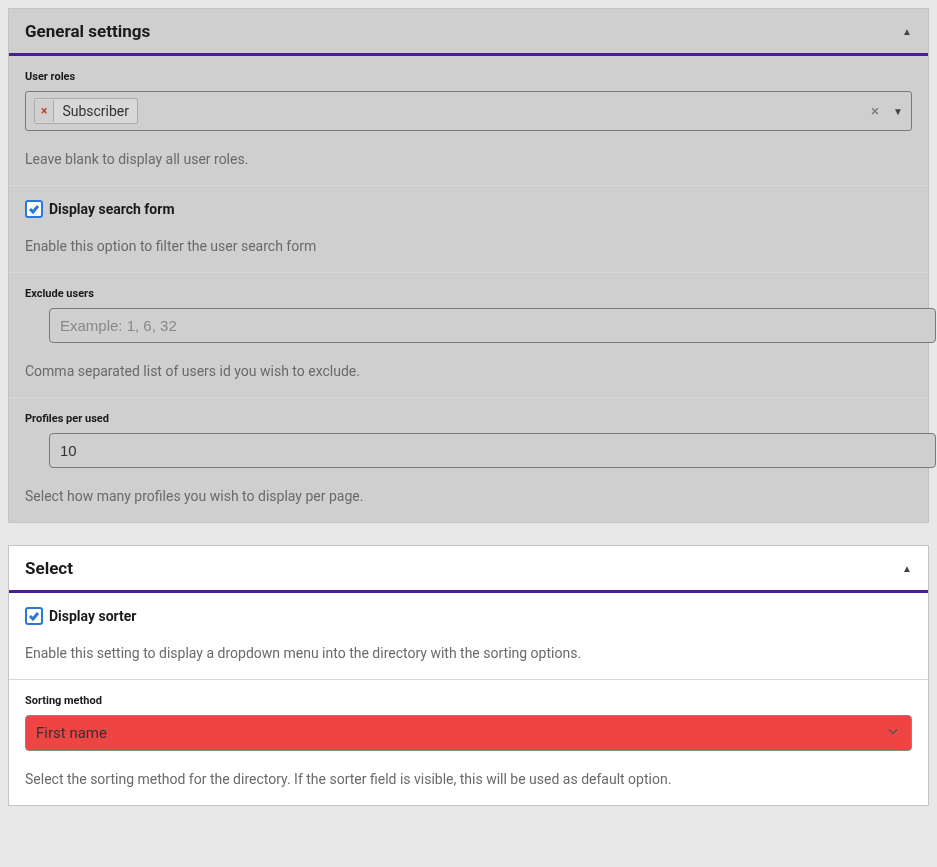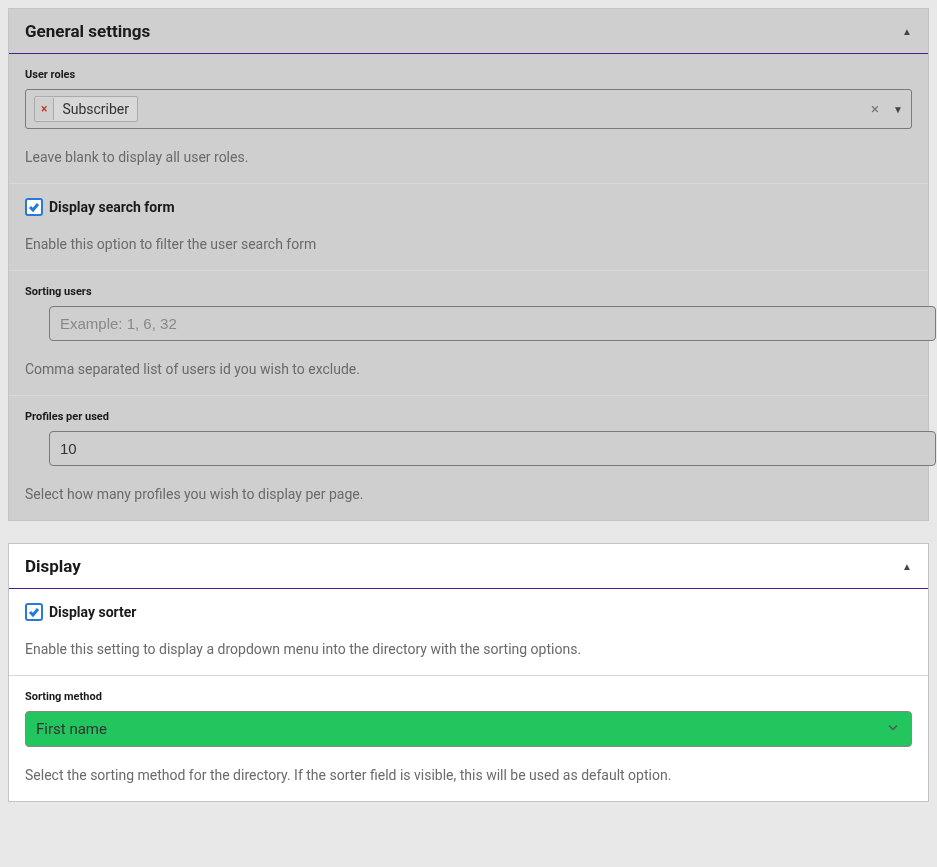--- a/index.html
+++ b/index.html
@@ -14,21 +14,21 @@
       border: 1px solid #c4c4c4;
       margin-bottom: 22px;
       background: #fff;
     }
     .panel.dimmed { background: #cfcfcf; }
     .panel-header {
       display: flex;
       justify-content: space-between;
       align-items: center;
       padding: 12px 16px;
-      border-bottom: 1px solid #4c1d95;
+      border-bottom: 3px solid #4c1d95;
       cursor: pointer;
     }
     .panel.dimmed .panel-header { background: #cfcfcf; }
     .panel-title {
       font-size: 17px;
       font-weight: 700;
       color: #1a1a1a;
     }
     .collapse-icon {
       font-size: 10px;
@@ -68,21 +68,21 @@
     .text-input::placeholder { color: #888; }
     .select-wrap {
       position: relative;
     }
     .select-input {
       width: 100%;
       padding: 8px 10px;
       font-size: 15px;
       border: 1px solid #888;
       border-radius: 4px;
-      background: #22c55e;
+      background: #ef4444;
       color: #333;
       appearance: none;
       cursor: pointer;
     }
     .select-caret {
       position: absolute;
       right: 12px;
       top: 50%;
       transform: translateY(-50%);
       pointer-events: none;
@@ -207,35 +207,35 @@
         <svg viewBox="0 0 12 12">
             <polyline points="2,6 5,9 10,3"></polyline>
           </svg>
       </span>
       <span class="checkbox-label">Display search form</span>
     </div>
     <div class="help-text">Enable this option to filter the user search form</div>
   </div>
 
   <div class="field-group">
-    <span class="field-label">Sorting users</span>
+    <span class="field-label">Exclude users</span>
     <input type="text" class="text-input" placeholder="Example: 1, 6, 32" style="">
     <div class="help-text">Comma separated list of users id you wish to exclude.</div>
   </div>
 
   <div class="field-group">
     <span class="field-label">Profiles per used</span>
     <input type="text" class="text-input" value="10" style="">
     <div class="help-text">Select how many profiles you wish to display per page.</div>
   </div>
 </div>
 
 <div class="panel">
   <div class="panel-header">
-    <span class="panel-title">Display</span>
+    <span class="panel-title">Select</span>
     <span class="collapse-icon">▲</span>
   </div>
 
   <div class="field-group">
     <div class="checkbox-row">
       <span class="checkbox">
         <svg viewBox="0 0 12 12">
             <polyline points="2,6 5,9 10,3"></polyline>
           </svg>
       </span>

